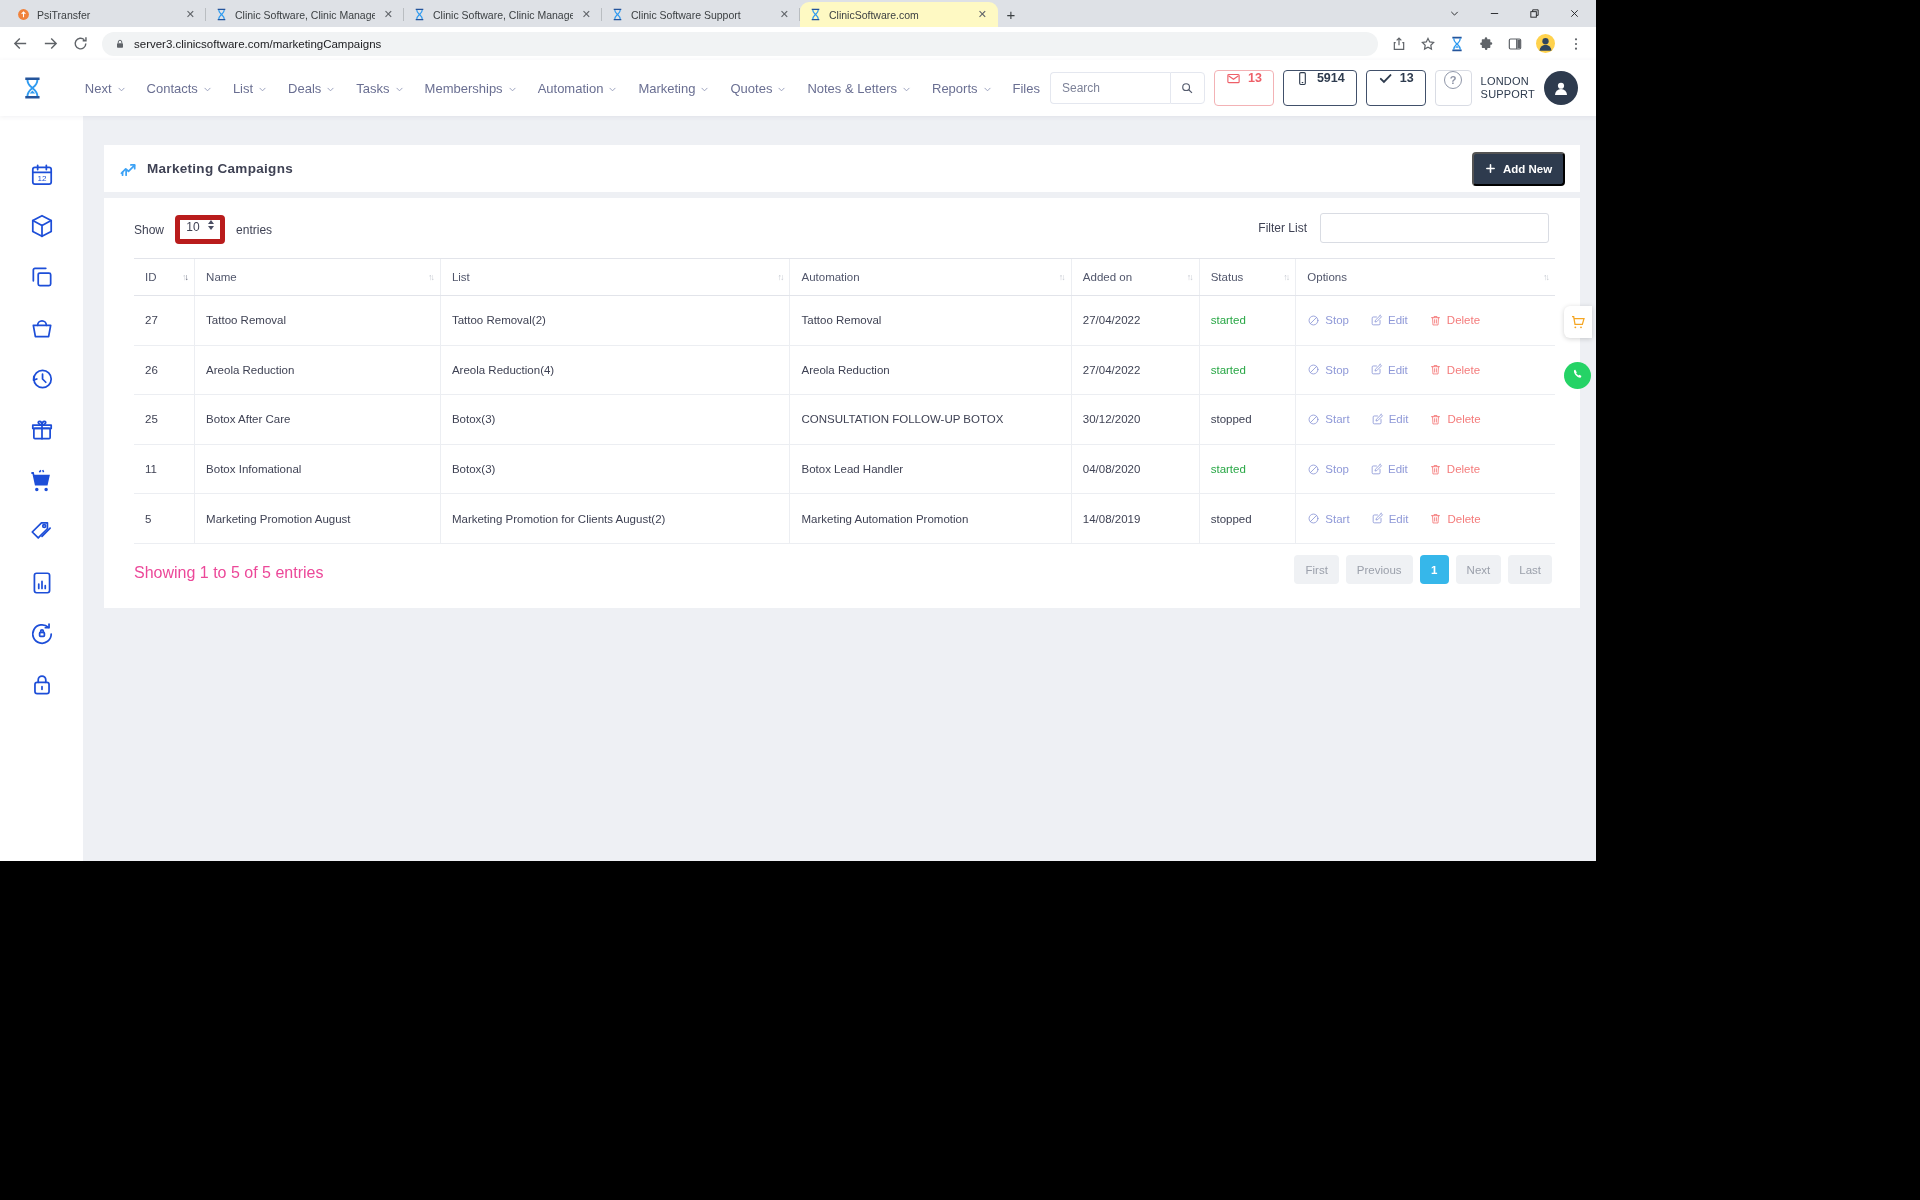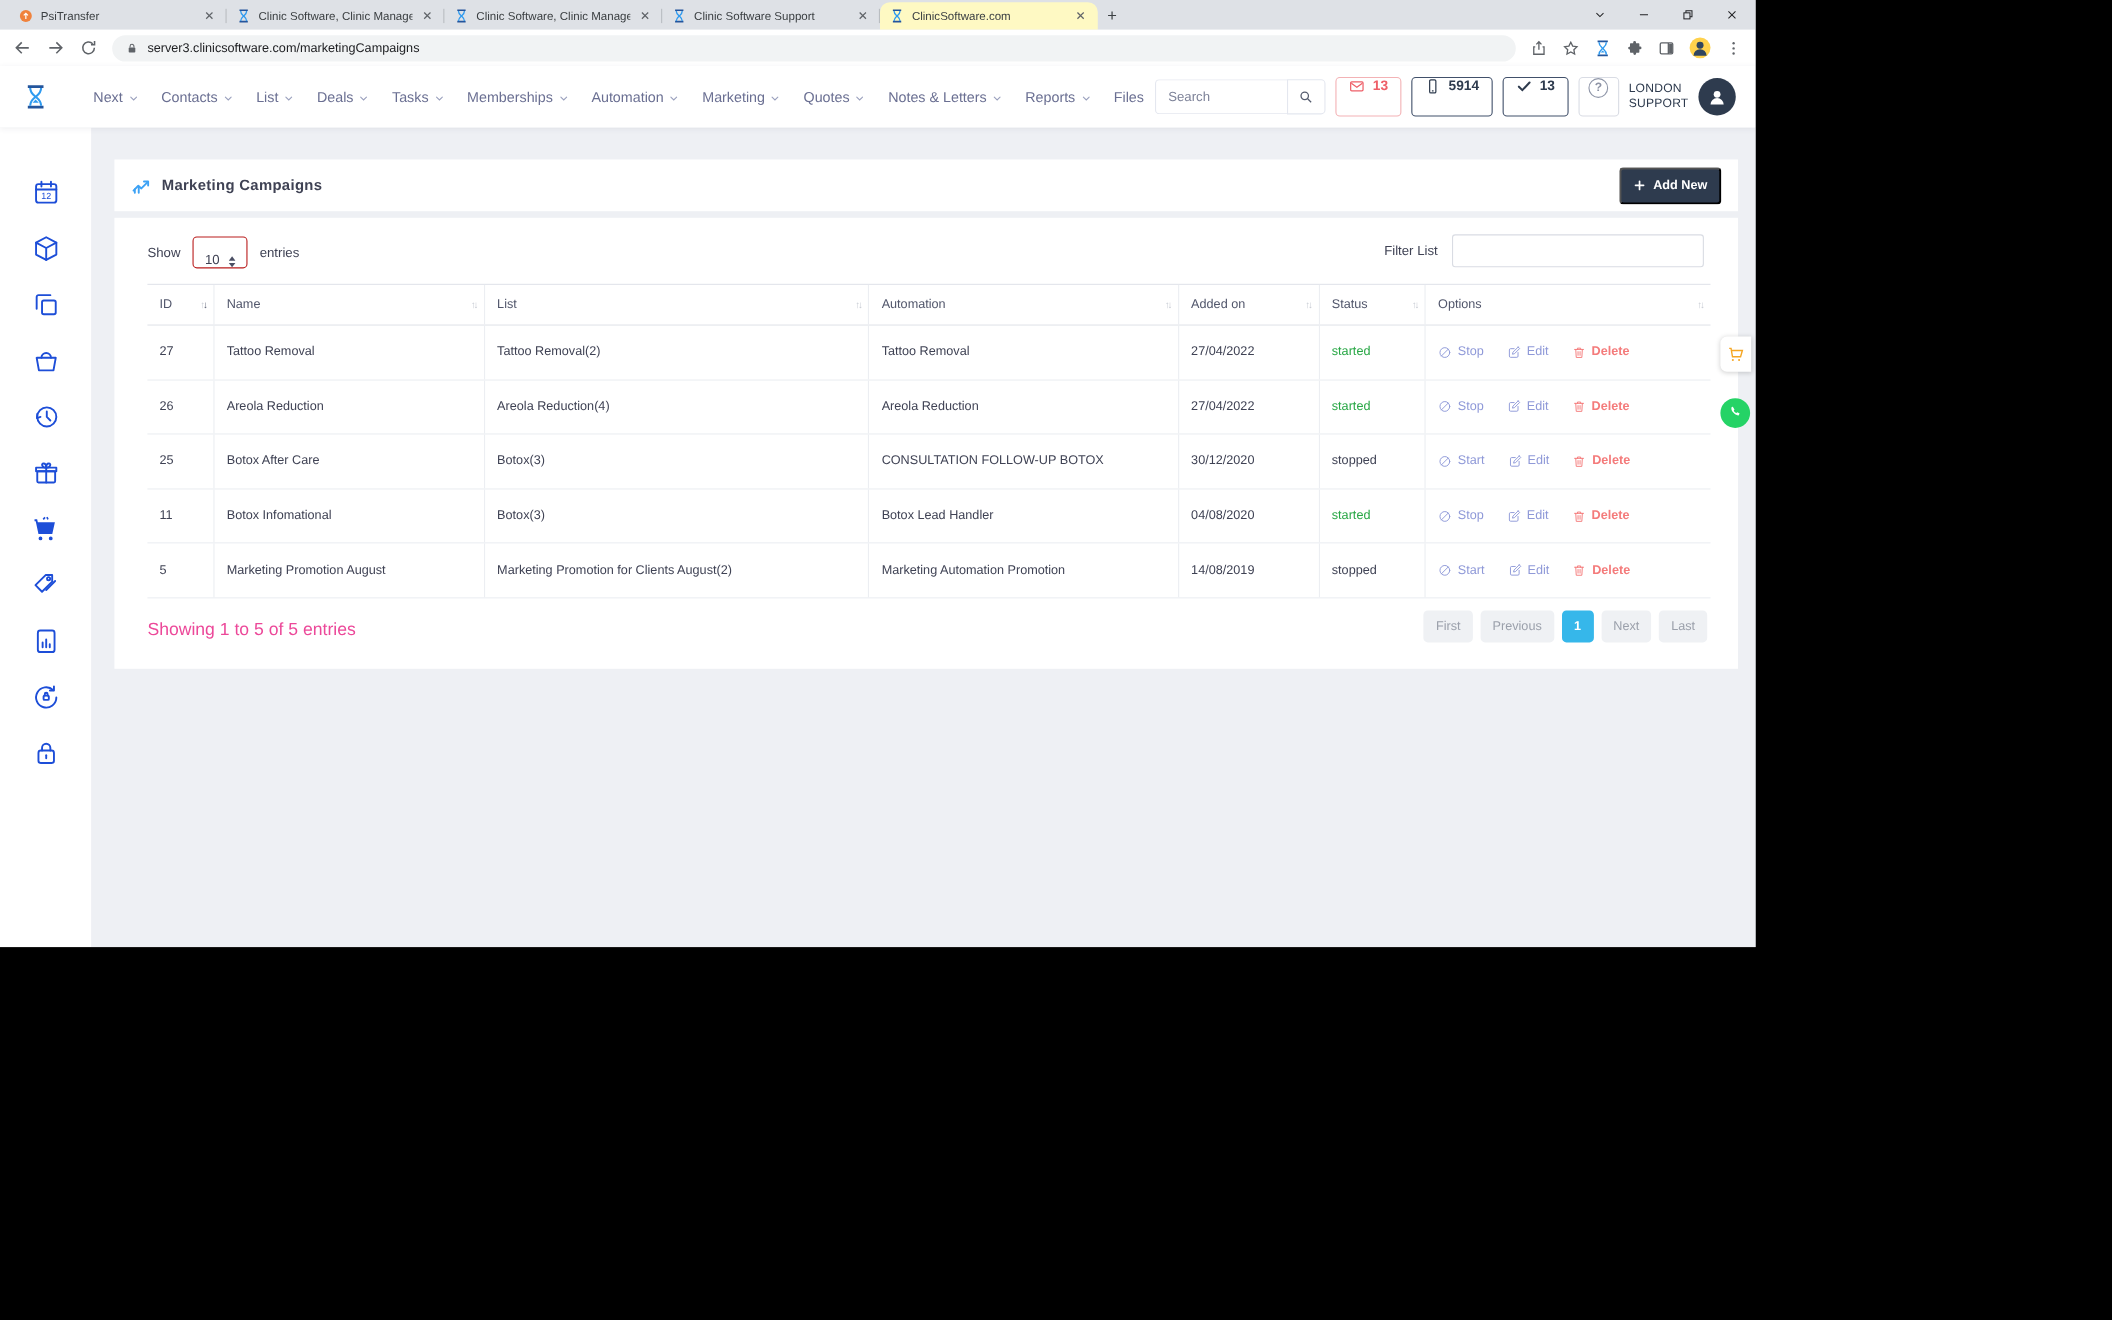--- a/index.html
+++ b/index.html
@@ -74,22 +74,22 @@
                display:flex; align-items:center; padding:0 15px; }
   #title-icon { width:19px; height:19px; color:#3da2f5; margin-right:9px; }
   #page-title { font-size:13.5px; font-weight:bold; color:#3f4254; letter-spacing:.3px; }
   #addnew { margin-left:auto; width:93px; height:34px; background:#2e3b4e; border-radius:4px; color:#fff;
             font-size:11.5px; font-weight:bold; display:flex; align-items:center; justify-content:center; gap:7px; }
   #addnew .ic { width:11px; height:11px; }
 
   #card { position:absolute; left:21px; top:82px; width:1476px; height:410px; background:#fff; }
   #show-row { position:absolute; top:17px; left:30px; display:flex; align-items:center; gap:11px;
               font-size:12px; color:#3f4254; }
-  #pagesize { width:50px; height:29px; border:1px solid #b91c1c; border-radius:4px; display:flex;
-              align-items:flex-end; justify-content:center; gap:8px; font-size:12px; color:#3f4254; }
+  #pagesize { width:50px; height:29px; border:5px solid #b91c1c; border-radius:4px; display:flex;
+              align-items:flex-start; justify-content:center; gap:8px; font-size:12px; color:#3f4254; }
   .updown { display:flex; flex-direction:column; gap:2px; }
   .updown i { width:0; height:0; border-left:3.5px solid transparent; border-right:3.5px solid transparent; display:block; }
   .updown .u { border-bottom:4.5px solid #4a4e63; }
   .updown .d { border-top:4.5px solid #4a4e63; }
   #filter-row { position:absolute; top:15px; right:31px; display:flex; align-items:center; gap:13px;
                 font-size:12px; color:#3f4254; }
   #filter-input { width:229px; height:30px; border:1px solid #d9dce3; border-radius:3px; outline:none;
                   padding:0 8px; font-size:12px; color:#3f4254; }
 
   #tbl { position:absolute; left:30px; top:60px; width:1421px; }
@@ -102,21 +102,21 @@
   .c-id{width:4.3%} .c-name{width:17.3%} .c-list{width:24.6%} .c-automation{width:19.8%}
   .c-added_on{width:9%} .c-status{width:6.8%} .c-options{width:18.2%}
   .sort { position:absolute; right:7px; top:50%; transform:translateY(-50%); font-size:9px;
           letter-spacing:-2px; color:#c6cad2; }
   .sort .on { color:#5a5f73; }
   .status-started { color:#28a745; }
   .status-stopped { color:#3f4254; }
   .opt { display:inline-flex; align-items:center; gap:5px; margin-right:21px; cursor:pointer; font-size:11.5px; }
   .opt .ic { width:13px; height:13px; }
   .opt-blue { color:#8f99d8; }
-  .opt-red { color:#f47b7b;font-weight:bold; }
+  .opt-red { color:#f47b7b; }
 
   #summary { position:absolute; left:30px; top:366px; font-size:16px; color:#ec4899; }
   #pager { position:absolute; right:28px; top:357px; display:flex; gap:7px; }
   .pbtn { height:29px; padding:0 11px; background:#eff1f4; color:#9ba0ab; font-size:11.5px;
           border-radius:4px; display:flex; align-items:center; justify-content:center; }
   .pbtn.active { background:#36b7ea; color:#fff; width:29px; padding:0; font-weight:bold; }
 
   
   #cart-widget { position:absolute; right:4px; top:306px; width:28px; height:32px; background:#fff;
                  border-radius:6px 0 0 6px; box-shadow:0 1px 5px rgba(0,0,0,.18); display:flex;

